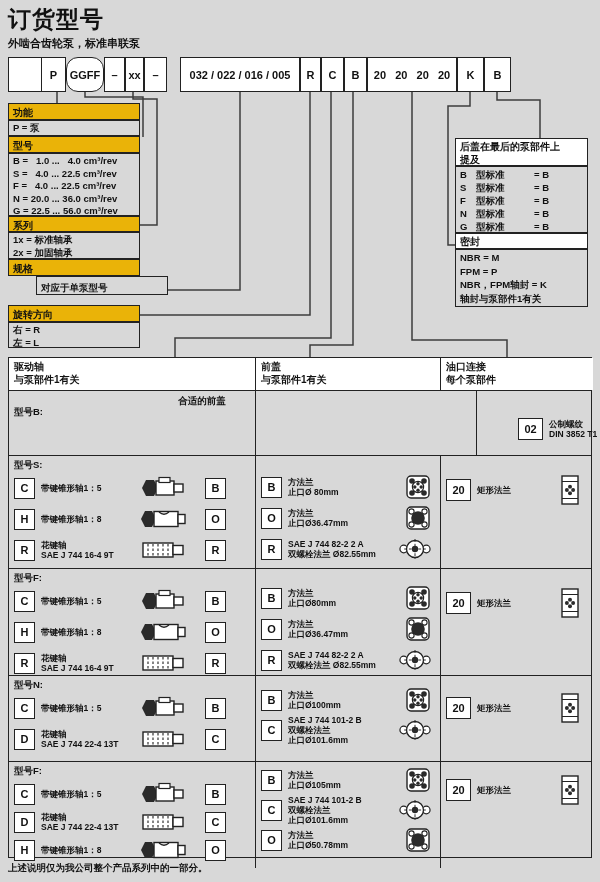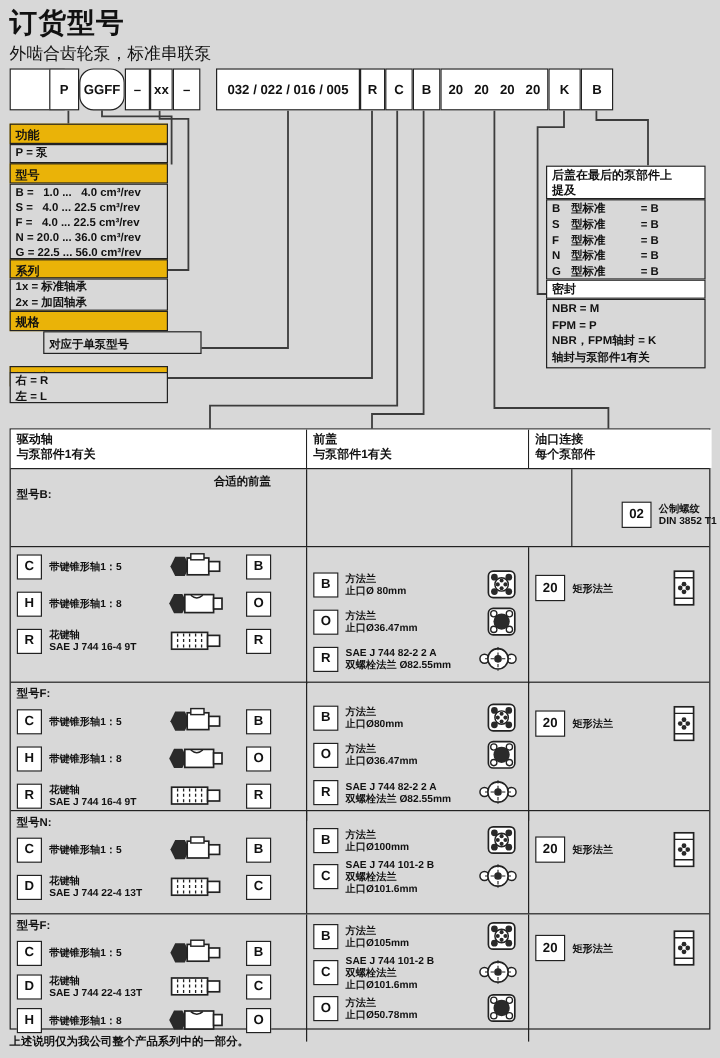--- a/index.html
+++ b/index.html
@@ -1,21 +1,21 @@
 <!DOCTYPE html>
 <html><head>
 <meta charset="utf-8">
 <style>
   html,body{margin:0;padding:0;}
   body{width:600px;height:882px;position:relative;background:#d8d8d8;
        font-family:"Liberation Sans",sans-serif;color:#111;overflow:hidden;}
   .abs{position:absolute;box-sizing:border-box;}
   .z2{z-index:2;}
   #title{left:8px;top:4px;font-size:23px;font-weight:bold;letter-spacing:1px;}
-  #subtitle{left:8px;top:36px;font-size:14px;font-weight:normal;}
+  #subtitle{left:8px;top:36px;font-size:11px;font-weight:bold;}
   .cbox{position:absolute;top:57px;height:35px;background:#fff;border:1.6px solid #222;
         box-sizing:border-box;display:flex;align-items:center;justify-content:center;
         font-size:11px;font-weight:bold;white-space:pre;z-index:2;}
   .sec{position:absolute;left:8px;width:132px;box-sizing:border-box;border:1.6px solid #222;
        background:#d8d8d8;font-weight:bold;z-index:2;}
   .sec.hdr{background:#eab308;font-size:10px;padding:2px 4px;}
   .sec.body{font-size:9.5px;padding:1px 4px;}
   .sec.body .it{white-space:pre;line-height:12.6px;}
   .rsec{position:absolute;left:455px;width:133px;box-sizing:border-box;border:1.6px solid #222;
         background:#d8d8d8;font-weight:bold;z-index:2;}
@@ -169,21 +169,21 @@
 <div class="sec hdr" style="top:216px;height:16px;">系列</div>
 <div class="sec body" style="top:232px;height:27px;">
   <div class="it">1x = 标准轴承</div>
   <div class="it">2x = 加固轴承</div>
 </div>
 <div class="sec hdr" style="top:259px;height:17px;">规格</div>
 <div class="sec body" style="top:276px;height:19px;padding-top:5px;margin-left:28px;">
   <div class="it">对应于单泵型号</div>
 </div>
 <div class="sec hdr" style="top:305px;height:17px;">旋转方向</div>
-<div class="sec body" style="top:310px;height:26px;">
+<div class="sec body" style="top:322px;height:26px;">
   <div class="it">右 = R</div>
   <div class="it">左 = L</div>
 </div>
 
 <div class="rsec hdr" style="top:138px;height:28px;">
   <div>后盖在最后的泵部件上</div>
   <div>提及</div>
 </div>
 <div class="rsec body" style="top:166px;height:67px;">
   <div class="rcrow">
@@ -251,20 +251,21 @@
           </span>
         <svg class="icon-port" viewBox="0 0 20 30">
             <use href="#sym-thread02"></use>
           </svg>
       </div>
     </div>
   </div>
 
   <div class="trow" style="height:113px;">
     <div class="td">
+      <div class="row-label">型号S:</div>
       <div class="entry">
         <span class="codebox">C</span>
         <span class="desc">
             <span class="dl">带键锥形轴1：5</span>
           </span>
         <svg class="icon-shaft" viewBox="0 0 48 26">
             <use href="#sym-taper5"></use>
           </svg>
         <span class="codebox cover">B</span>
       </div>

